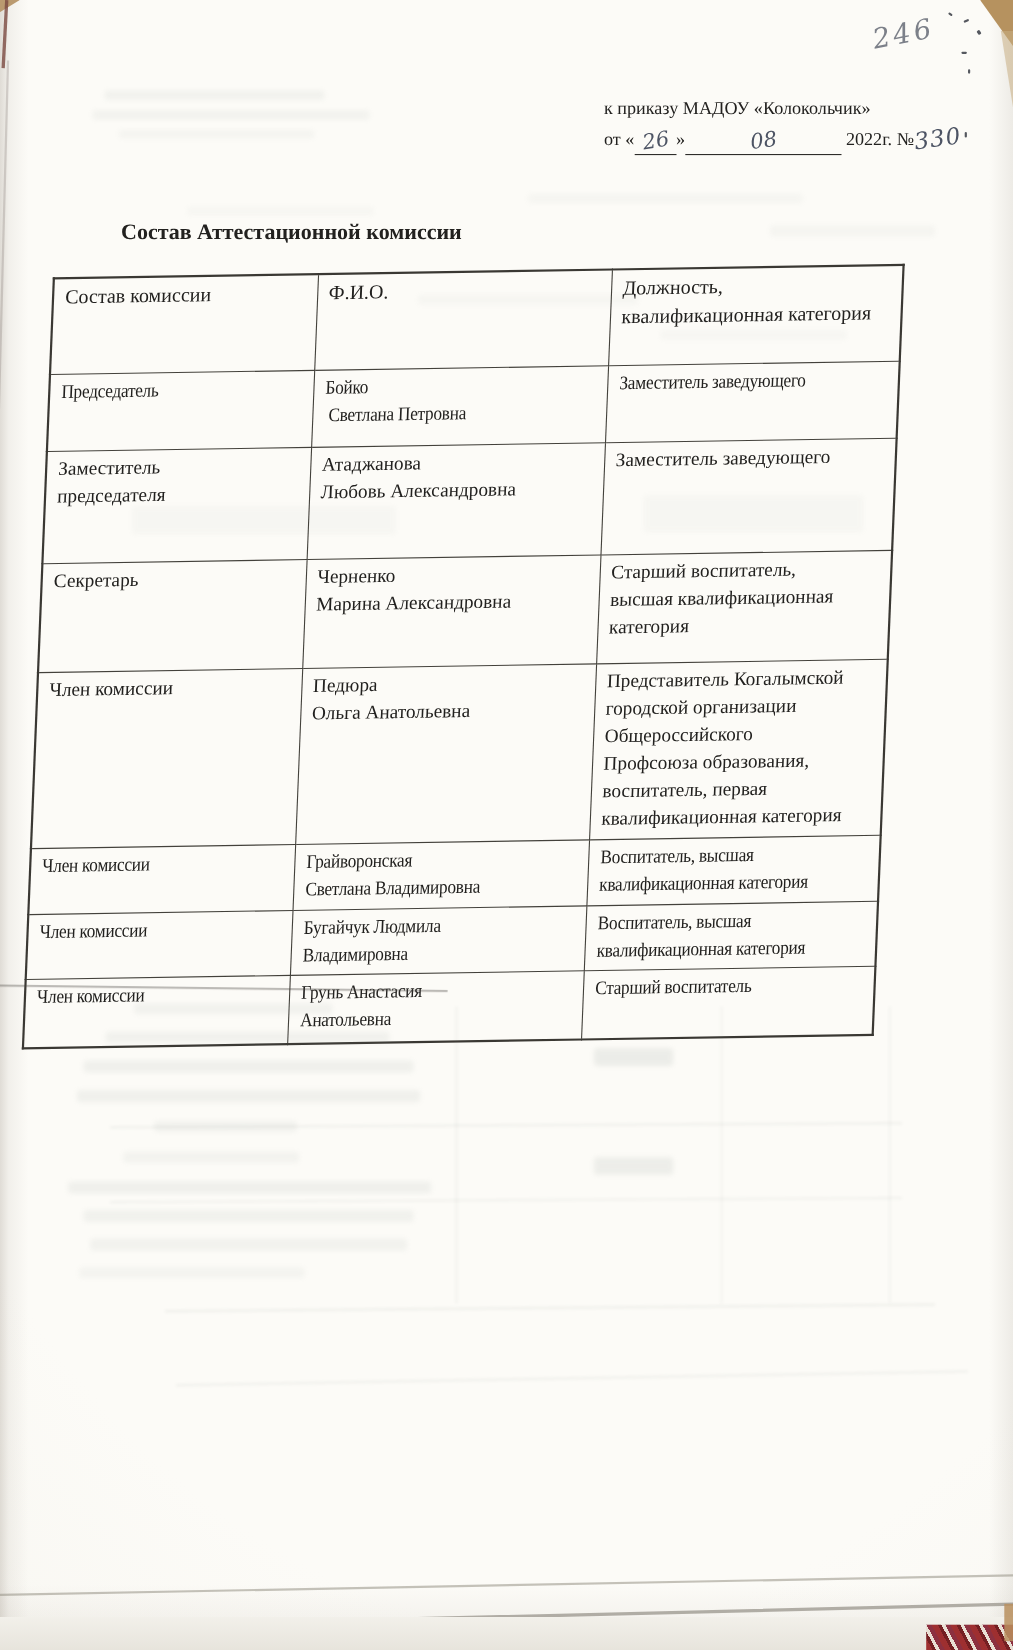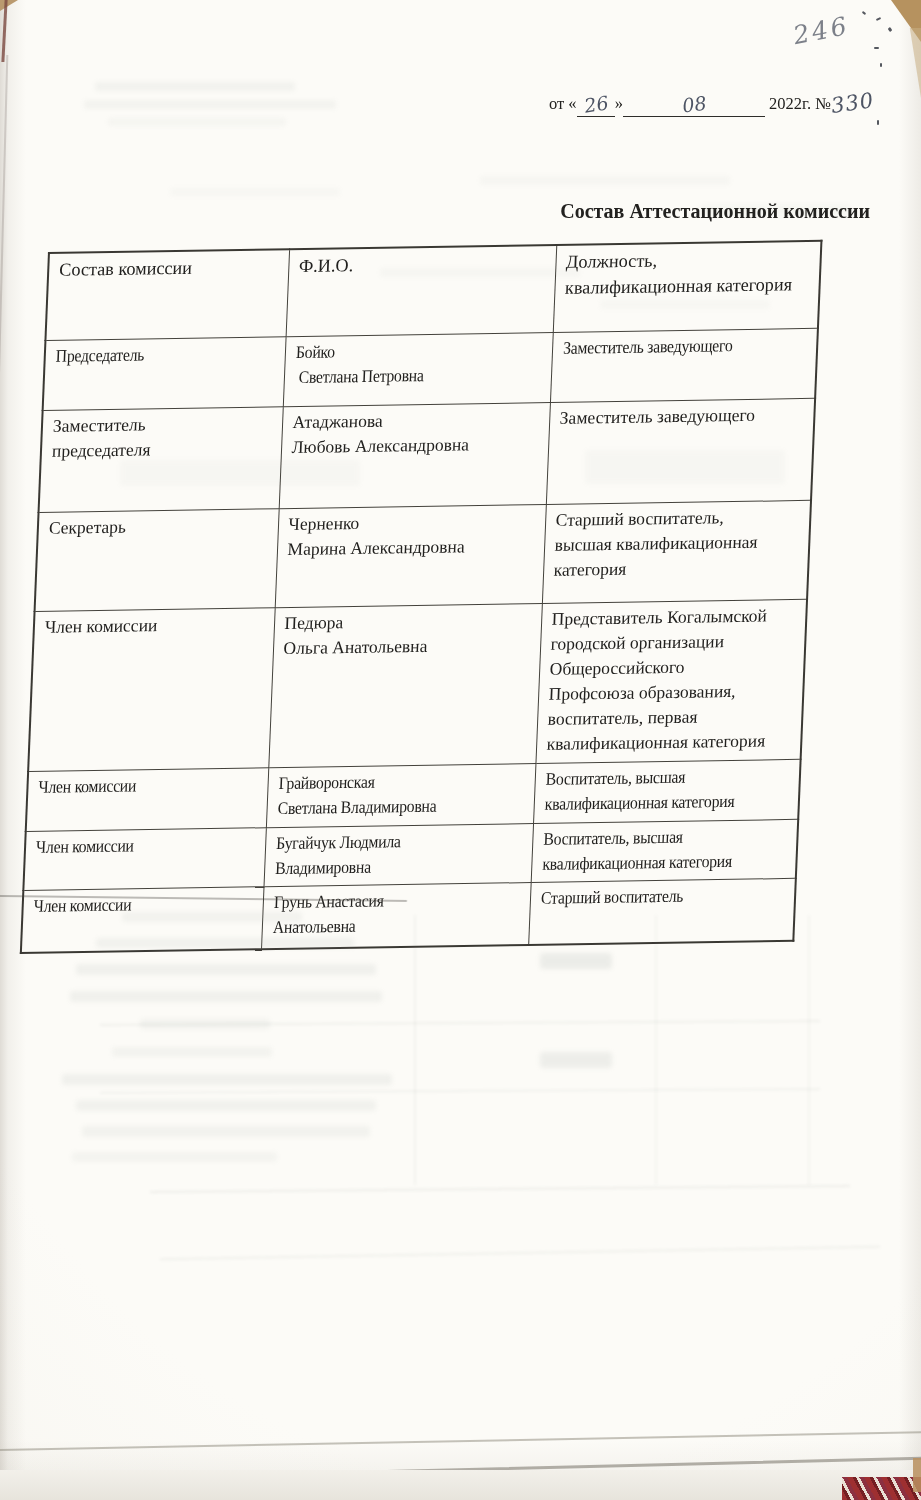--- a/index.html
+++ b/index.html
@@ -37,21 +37,21 @@
   
   .appendix{position:absolute;left:549px;top:87px;width:305px;font-size:16.5px;line-height:1.42;}
   .order-line{margin-top:1px;white-space:nowrap;}
   .uline{display:inline-block;border-bottom:1.6px solid #2e2d2a;text-align:center;vertical-align:baseline;}
   .u-day{width:38px;}
   .u-month{width:142px;}
   .hw-day{font-size:19px;display:inline-block;transform:rotate(-9deg) translateY(2px);}
   .hw-month{font-size:19px;display:inline-block;transform:rotate(-7deg) translateY(2px);}
   .hw-num{font-size:21px;display:inline-block;transform:rotate(-8deg) translateY(1px);letter-spacing:1px;}
   
-  .title{position:absolute;left:110px;top:199px;width:760px;text-align:right;font-weight:bold;font-size:20px;line-height:1.25;}
+  .title{position:absolute;left:110px;top:199px;width:760px;text-align:left;font-weight:bold;font-size:20px;line-height:1.25;}
   
   .tablewrap{position:absolute;left:48px;top:252px;transform:skewX(-2.3deg) skewY(-0.9deg);transform-origin:0 0;}
   table.doc{border-collapse:collapse;table-layout:fixed;width:772px;background:transparent;}
   table.doc td{border:1.7px solid #43413b;vertical-align:top;padding:3px 8px 3px 10px;
     font-size:17.5px;line-height:1.43;}
   table.doc{border:2.4px solid #3a3833;}
   tr.h  td{height:80px;font-size:18.2px;}
   tr.r1 td{height:63px;}
   tr.r2 td{height:95px;}
   tr.r3 td{height:92px;}
@@ -87,20 +87,21 @@
   <div class="sm" style="left:108px;top:118px;width:178px;height:8px;opacity:.07"></div>
   <div class="sm" style="left:480px;top:176px;width:250px;height:9px;opacity:.06"></div>
   <div class="sm" style="left:170px;top:188px;width:170px;height:8px;opacity:.05"></div>
   <div class="sm" style="left:700px;top:205px;width:150px;height:10px;opacity:.07"></div>
   <div class="sm" style="left:380px;top:268px;width:200px;height:9px;opacity:.06"></div>
   <div class="sm" style="left:600px;top:300px;width:170px;height:9px;opacity:.05"></div>
   <div class="sm" style="left:585px;top:450px;width:200px;height:34px;opacity:.05"></div>
   <div class="sm" style="left:120px;top:460px;width:240px;height:26px;opacity:.05"></div>
 
   <div class="appendix">
+    <div>к приказу МАДОУ «Колокольчик»</div>
     <div class="order-line">
       <span>от «</span><span class="uline u-day"><span class="hw hw-day">26</span></span><span>»</span><span class="uline u-month"><span class="hw hw-month">08</span></span><span> 2022г. №</span><span class="hw hw-num">330</span>
     </div>
   </div>
 
   <div class="title">
     <div>Состав Аттестационной комиссии</div>
   </div>
 
   <div class="tablewrap">

